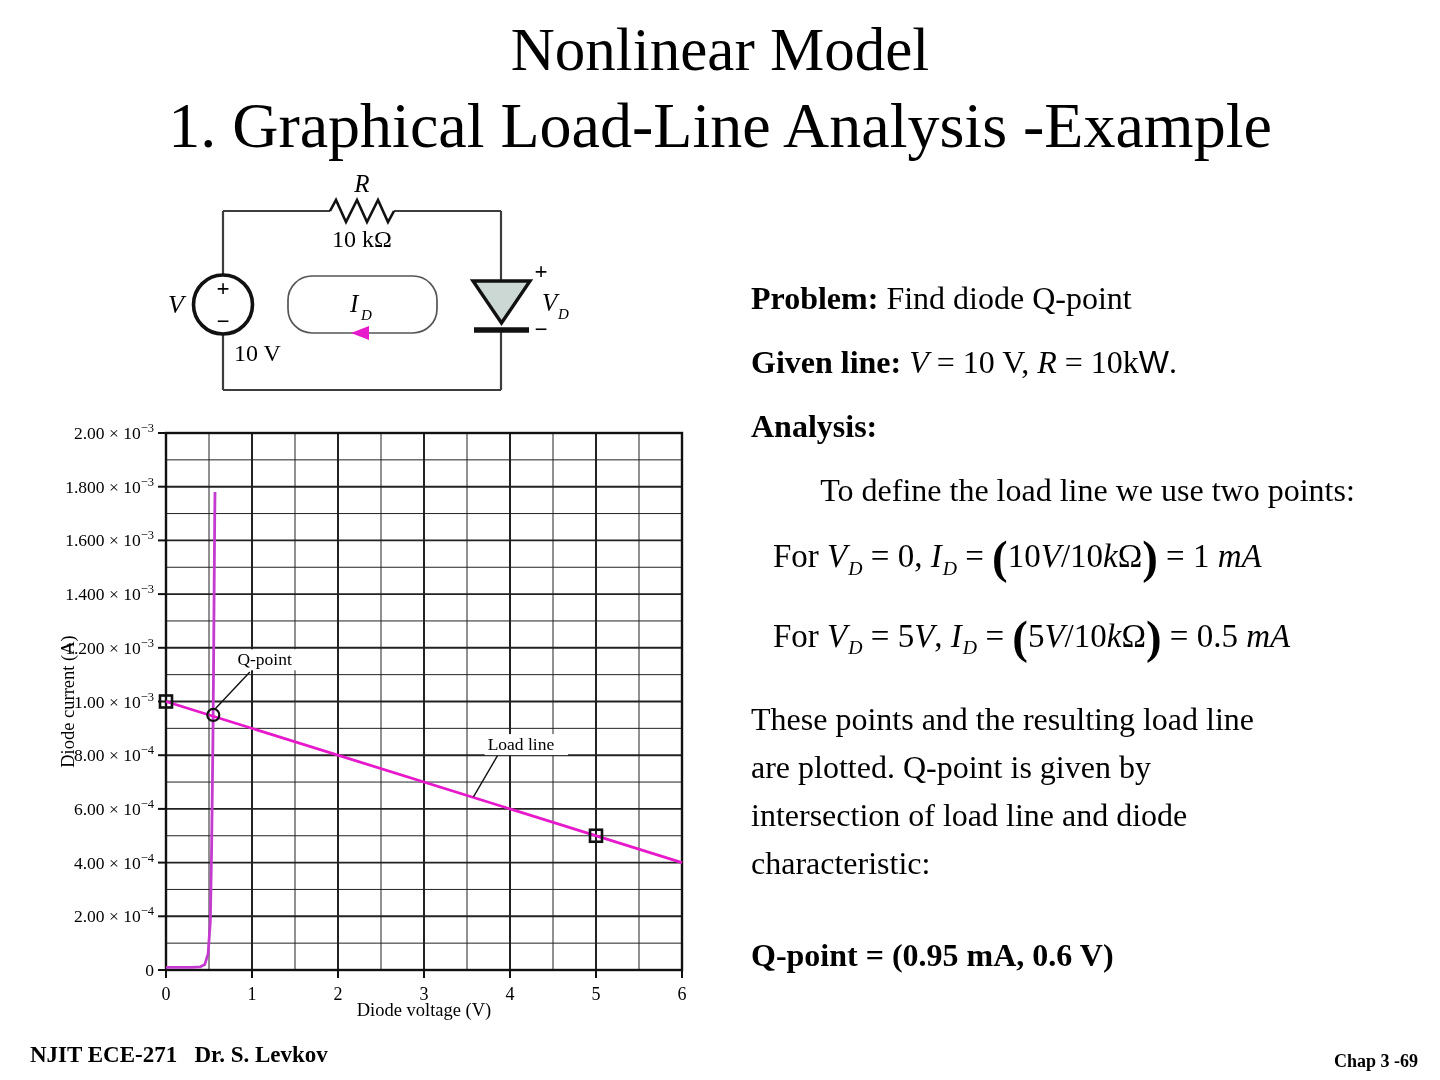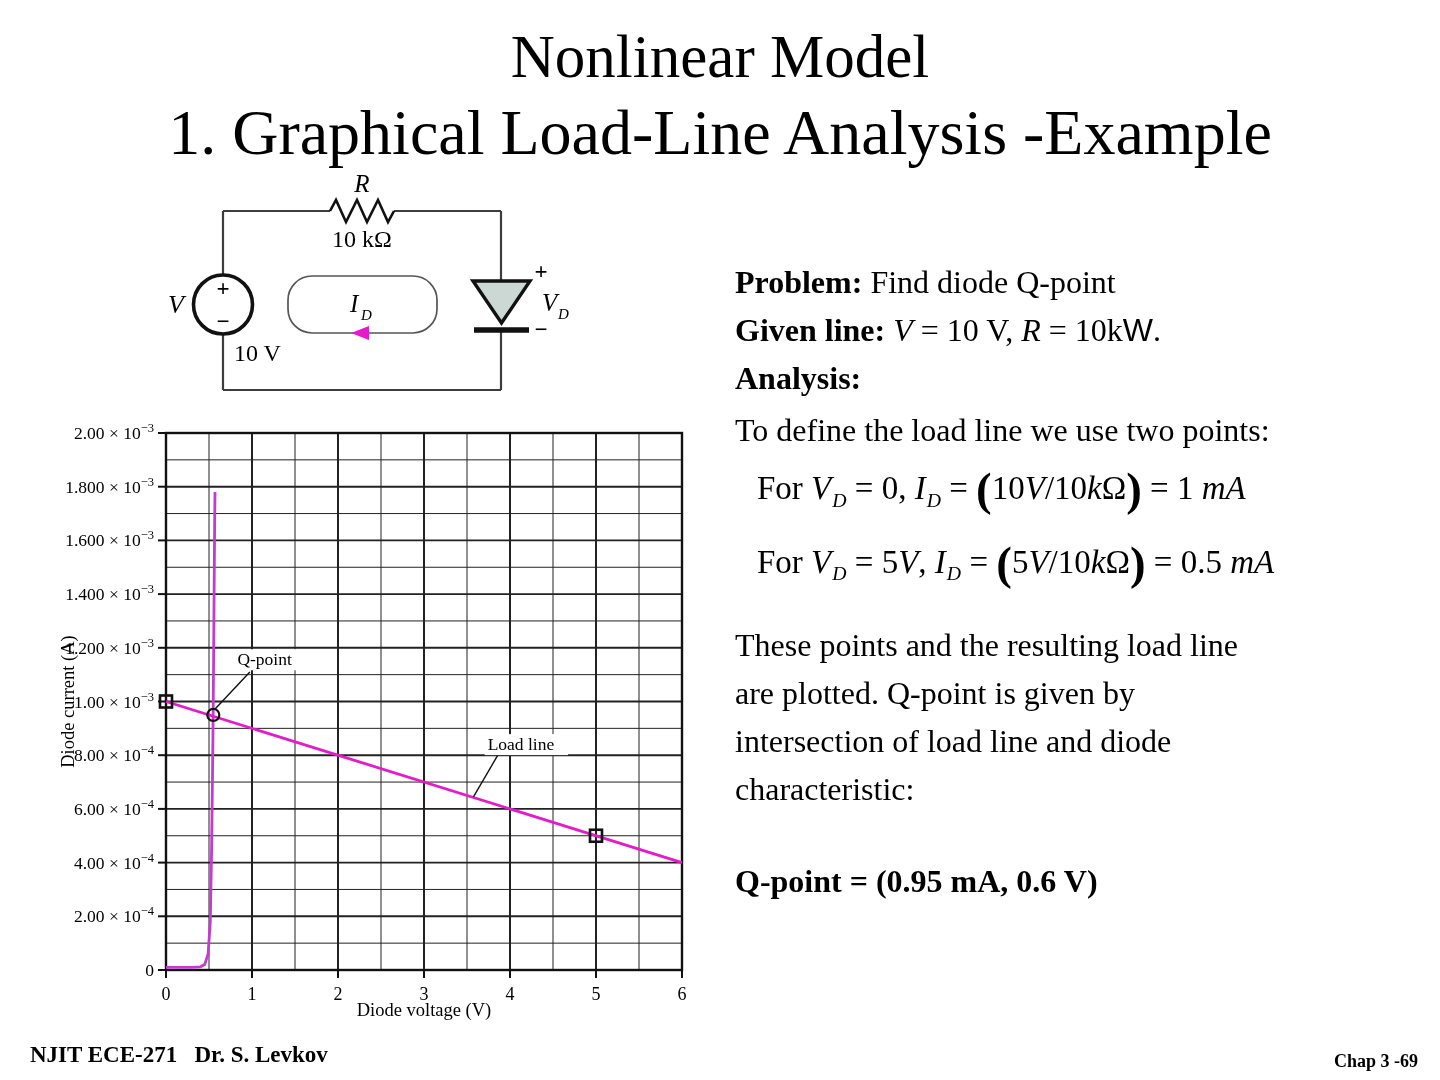--- a/index.html
+++ b/index.html
@@ -1,28 +1,28 @@
 <!DOCTYPE html>
 <html><head>
 <meta charset="utf-8">
 <style>
   html,body{margin:0;padding:0;background:#888;}
   .slide{position:relative;width:1440px;height:1080px;background:#ffffff;
          font-family:"Liberation Serif",serif;color:#000;overflow:hidden;margin:0 auto;}
-  .title-block{position:absolute;top:16px;left:0;width:100%;text-align:center;}
+  .title-block{position:absolute;top:9px;left:0;width:100%;text-align:center;}
   .title-l1{font-size:61px;font-weight:400;margin:6px 0 0;line-height:1.15;}
   .title-l2{font-size:64px;font-weight:400;margin:4px 0 0;line-height:1.15;}
   .circuit-svg{position:absolute;left:160px;top:160px;width:440px;height:250px;}
   .circuit-svg text{font-family:"Liberation Serif",serif;}
   .chart-svg{position:absolute;left:60px;top:405px;width:640px;height:625px;}
   .chart-svg text{font-family:"Liberation Serif",serif;fill:#000;}
   .rightcol{position:absolute;left:735px;top:258px;width:705px;font-size:32px;line-height:48px;}
-  .rightcol p{margin:0;}
+  .rightcol p{margin:16px;}
   .eq-line{padding-left:263px;font-size:34px;line-height:52px;}
-  .intro-line{margin-top:4px !important;}
+  .intro-line{margin-top:4px !important;text-align:center;}
   .for-line{padding-left:22px;font-size:33px;line-height:52px;}
   .for-line.p1{margin-top:8px !important;}
   .for-line.p2{margin-top:10px !important;}
   .para{margin-top:22px !important;white-space:pre-line;}
   .qpoint-line{margin-top:44px !important;font-weight:700;}
   .tk-b{font-weight:700;}
   .tk-i{font-style:italic;}
   .tk-sub{font-style:italic;font-size:0.60em;vertical-align:-0.38em;margin-left:1px;}
   .tk-sup{font-size:0.60em;vertical-align:0.55em;}
   .tk-paren{font-size:1.42em;font-weight:700;vertical-align:-0.13em;}

